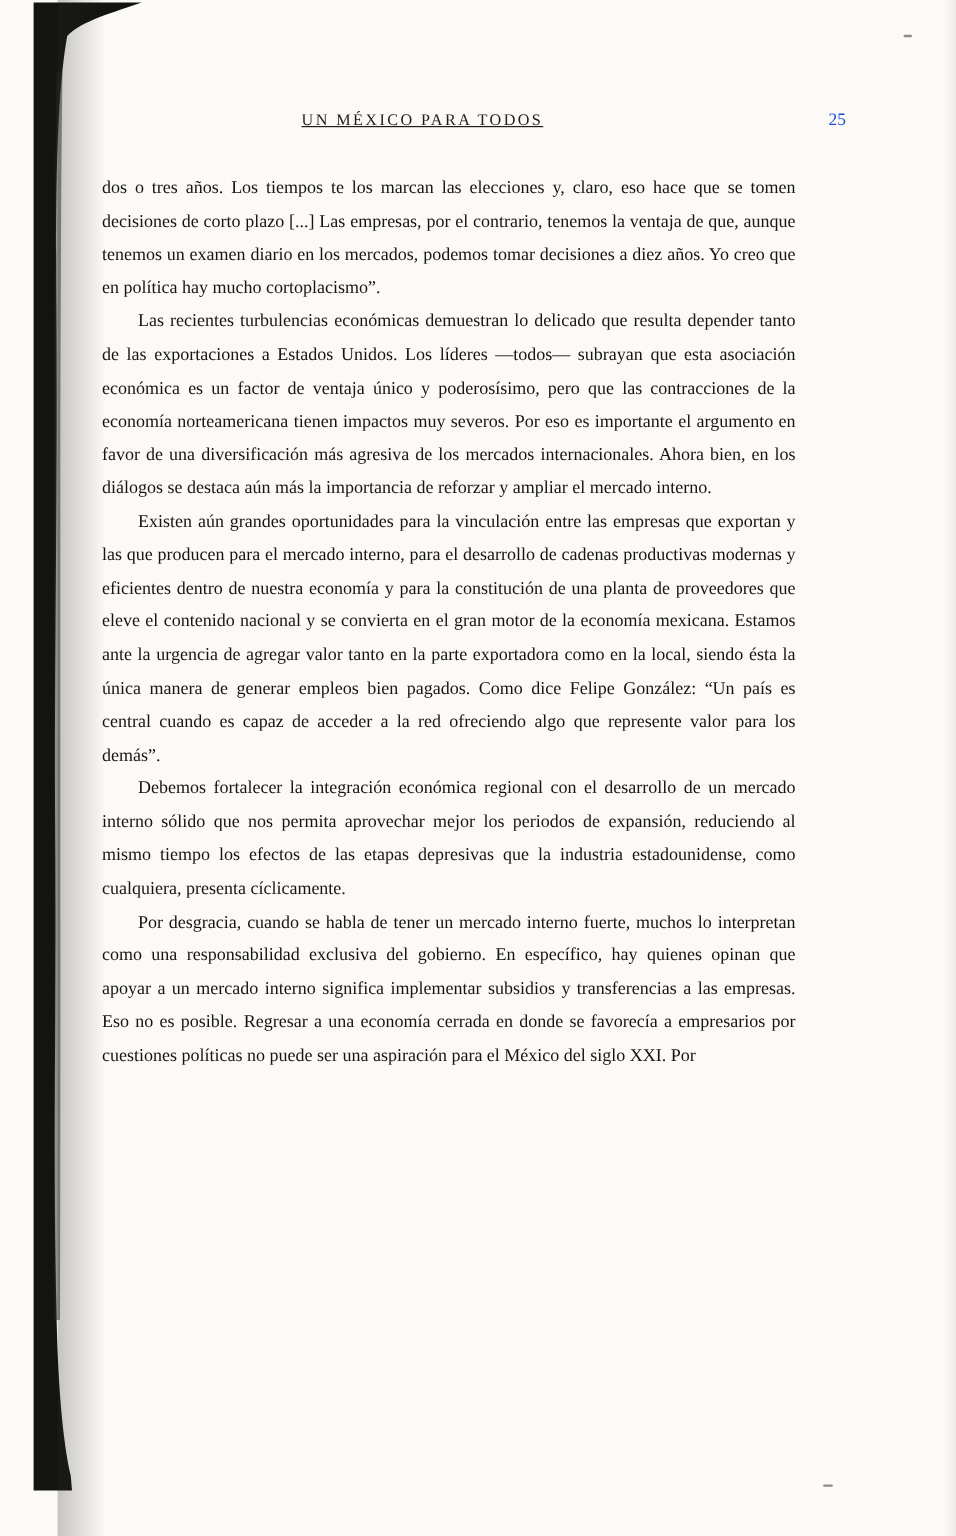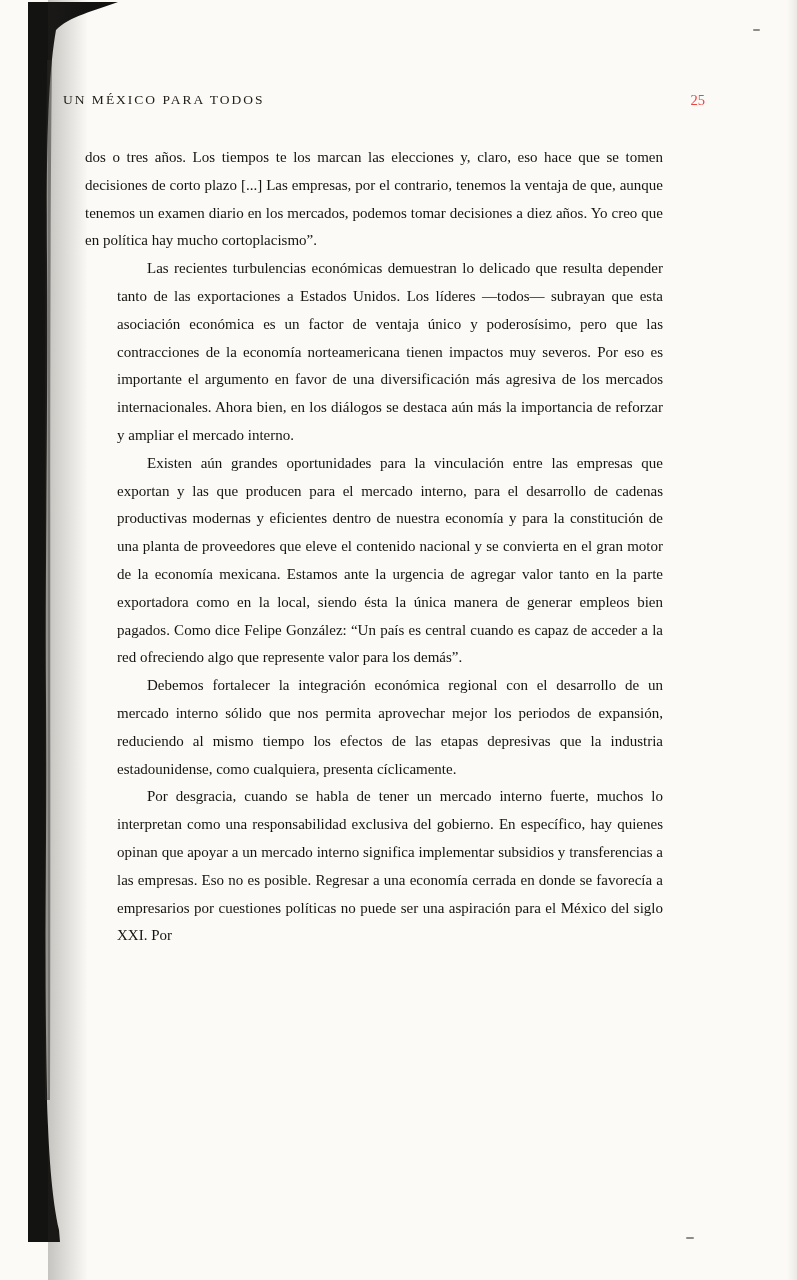--- a/index.html
+++ b/index.html
@@ -55,45 +55,46 @@
     top: 92px;
     width: 578px;
   }
   .running-head {
     position: relative;
     height: 22px;
     margin-bottom: 30px;
   }
   .running-title {
     display: block;
+    text-align: center;
     transform: translateX(-22px);
     font-size: 13.5px;
     letter-spacing: 2px;
     color: #201d17;
+    text-decoration: underline;
   }
   .page-num {
     position: absolute;
     right: -42px;
     top: 0;
     font-size: 14.5px;
-    color: #ef4444;
+    color: #1d4ed8;
   }
   .body-text {
     font-size: 15px;
     line-height: 27.8px;
     text-align: justify;
     hyphens: auto;
     -webkit-hyphens: auto;
   }
   .para {
     margin: 0;
   }
   .para.indent {
     text-indent: 30px;
-    margin-left: 32px;
   }
 </style>
 </head>
 <body>
 
 <div class="scan-page">
 
   <svg class="binding-svg" width="150" height="1280" viewBox="0 0 150 1280" aria-hidden="true">
     <path d="M28 2
              L118 2

